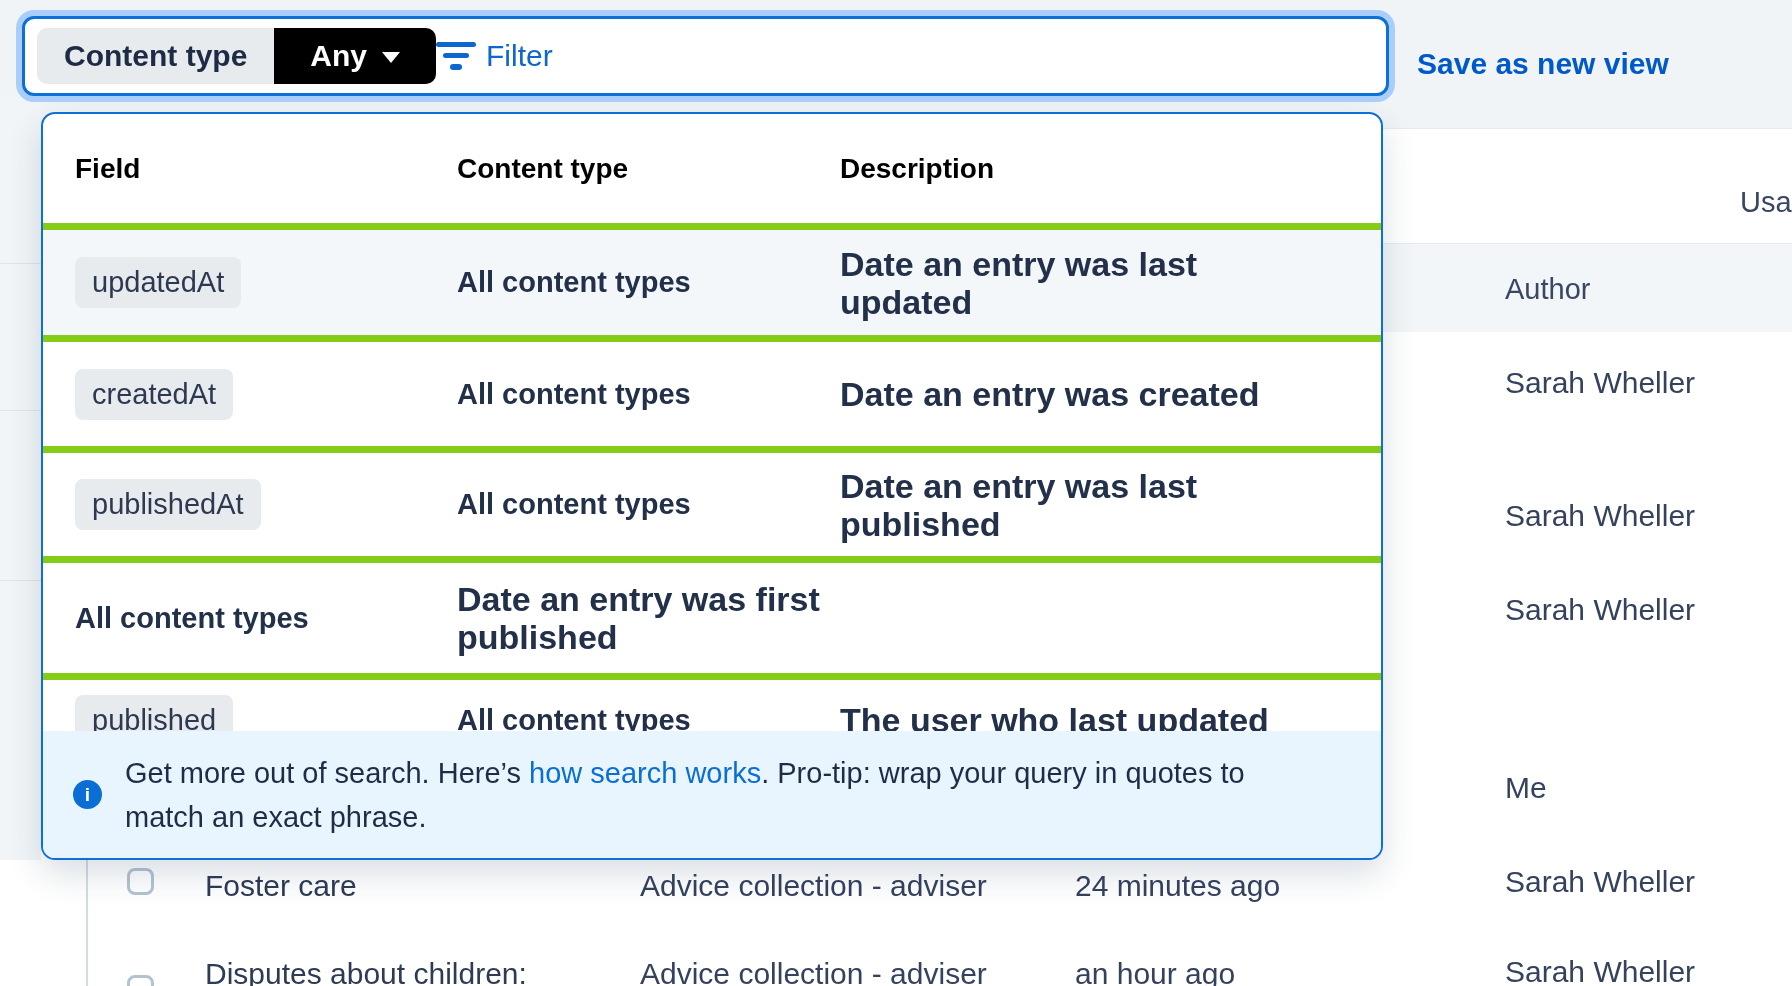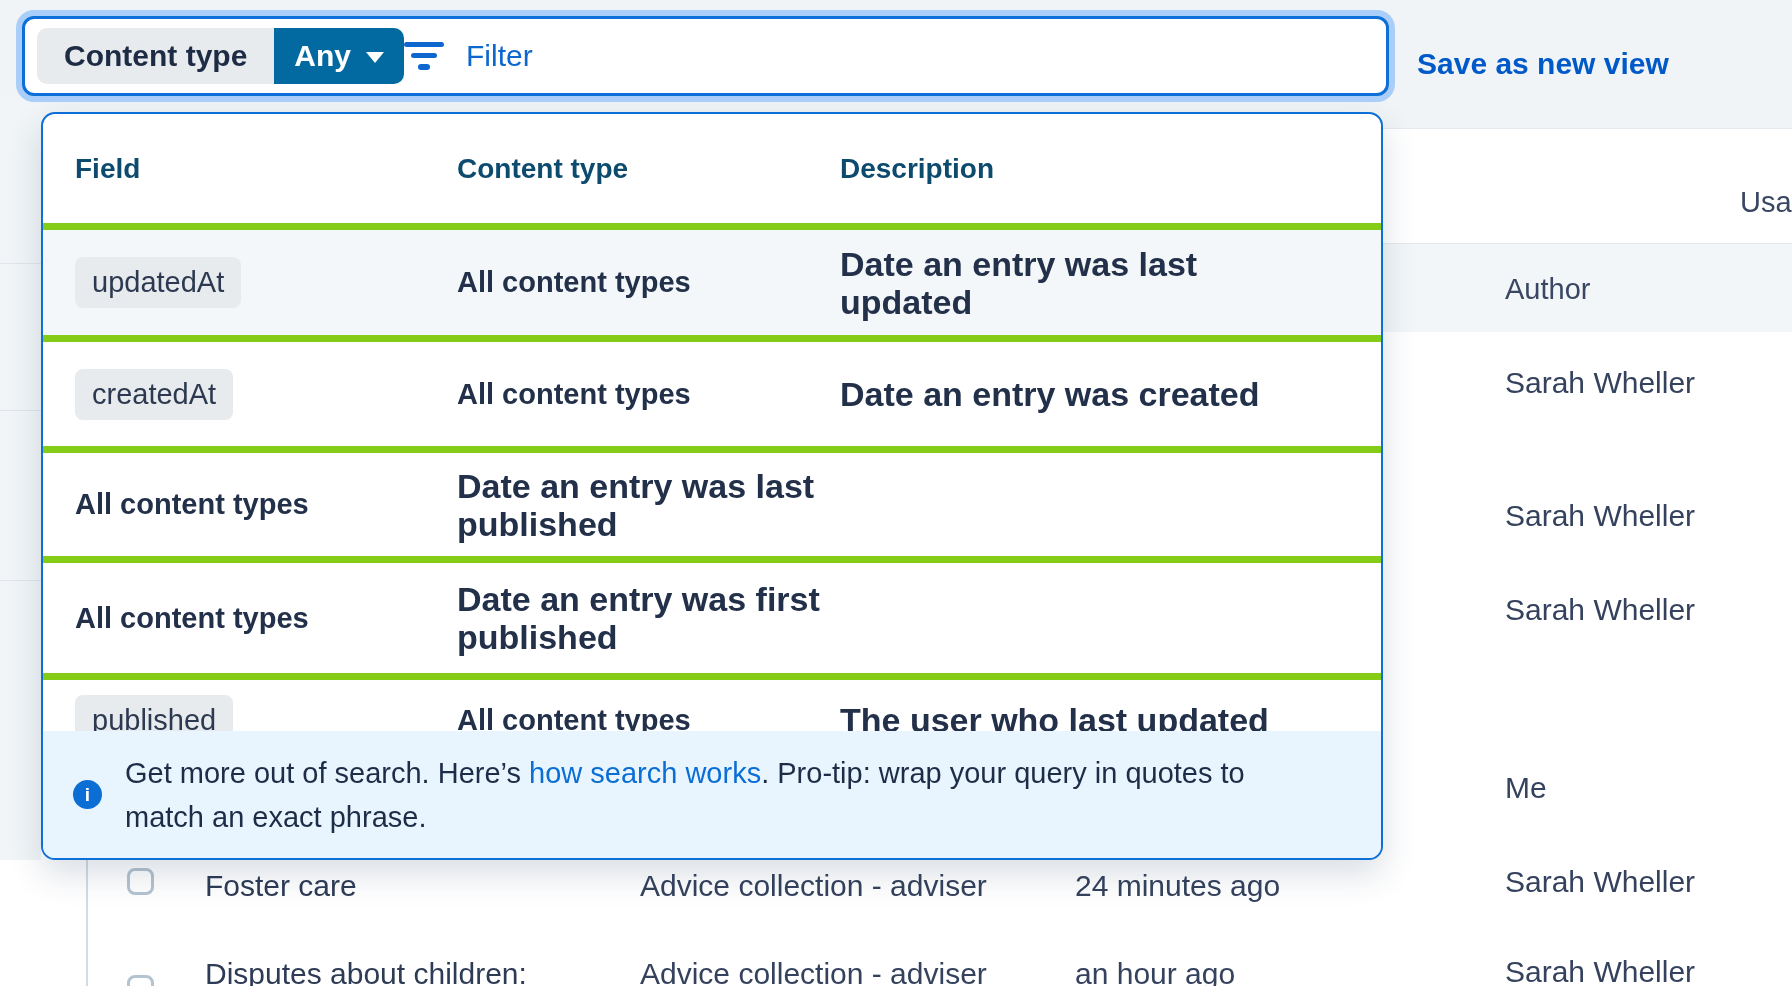--- a/index.html
+++ b/index.html
@@ -29,45 +29,45 @@
   .left-strip{left:0;top:97px;width:41px;height:763px;background:#f1f5f7;}
   .left-strip .ls-div{position:absolute;left:0;width:41px;height:1px;background:#dfe5ea;}
 
   
   .search-bar{left:22px;top:16px;width:1367px;height:80px;background:#fff;
     border:3px solid #0d6fd8;border-radius:12px;box-sizing:border-box;
     box-shadow:0 0 0 6px #a8cef9;display:flex;align-items:center;z-index:30;}
   .ct-pill{display:flex;height:56px;border-radius:10px;overflow:hidden;margin-left:12px;flex:none;cursor:pointer;}
   .ct-label{background:#e7ebee;color:#1d2b45;font-weight:700;font-size:30px;
     padding:0 27px;display:flex;align-items:center;}
-  .ct-value{background:#0369a1;color:#fff;font-weight:700;font-size:30px;
-    padding:0 20px;display:flex;align-items:center;gap:15px;cursor:pointer;}
+  .ct-value{background:#000000;color:#fff;font-weight:700;font-size:30px;
+    padding:0 36px;display:flex;align-items:center;gap:15px;cursor:pointer;}
   .caret-down{width:0;height:0;border-left:9px solid transparent;border-right:9px solid transparent;
     border-top:11px solid #fff;margin-top:3px;}
   .search-input{flex:1;border:none;outline:none;font-size:30px;color:#2c3a54;
     margin-left:28px;min-width:50px;font-family:"Liberation Sans",sans-serif;background:transparent;}
   .search-input::placeholder{color:#75809b;opacity:1;}
-  .filter-group{display:flex;align-items:center;gap:22px;margin-right:34px;flex:none;cursor:pointer;}
+  .filter-group{display:flex;align-items:center;gap:10px;margin-right:34px;flex:none;cursor:pointer;}
   .filter-icon{display:flex;flex-direction:column;align-items:center;gap:6px;}
   .filter-icon i{display:block;background:#0e67cf;border-radius:3px;height:5px;}
   .filter-icon .b1{width:40px;}
   .filter-icon .b2{width:26px;}
   .filter-icon .b3{width:12px;height:6px;}
   .filter-label{font-size:30px;font-weight:500;color:#0e67cf;}
   .save-view{left:1417px;top:47px;font-size:30px;font-weight:700;color:#0059c8;
     white-space:nowrap;cursor:pointer;z-index:3;}
 
   
   .panel{left:41px;top:112px;width:1342px;height:748px;background:#fff;
     border:2px solid #0d6fd8;border-radius:14px;box-sizing:border-box;overflow:hidden;
     box-shadow:0 14px 34px rgba(20,50,90,.16);z-index:20;}
   .p-row{display:grid;grid-template-columns:382px 383px 440px 1fr;
     padding:0 20px 0 32px;align-items:center;box-sizing:border-box;}
   .p-head{height:109px;}
-  .p-head .col-label{font-size:28px;font-weight:600;color:#0c4a6e;}
+  .p-head .col-label{font-size:28px;font-weight:600;color:#000000;}
   .p-item{border-top:7px solid #84cc16;cursor:pointer;}
   .p-item.hl{background:#f4f7f9;}
   .r1{height:112px;}.r2{height:111px;}.r3{height:110px;}.r4{height:117px;}
   .r5{height:158px;align-items:start;}
   .r5 > div{height:80px;display:flex;align-items:center;}
   .badge{display:inline-block;background:#e7ebee;border-radius:8px;padding:9px 17px;
     font-size:29px;color:#2c3950;}
   .p-ct{font-size:29px;font-weight:700;color:#22304a;}
   .p-desc{font-size:34px;font-weight:700;color:#22304a;line-height:38px;}
   .banner{position:absolute;left:0;right:0;bottom:0;height:127px;background:#e8f5fe;
@@ -157,20 +157,21 @@
     <div class="p-desc">Date an entry was last updated</div>
   </div>
 
   <div class="p-row p-item r2">
     <div><span class="badge">createdAt</span></div>
     <div class="p-ct">All content types</div>
     <div class="p-desc">Date an entry was created</div>
   </div>
 
   <div class="p-row p-item r3">
+    <div><span class="badge">publishedAt</span></div>
     <div class="p-ct">All content types</div>
     <div class="p-desc">Date an entry was last published</div>
   </div>
 
   <div class="p-row p-item r4">
     <div class="p-ct">All content types</div>
     <div class="p-desc">Date an entry was first published</div>
   </div>
 
   <div class="p-row p-item r5">

